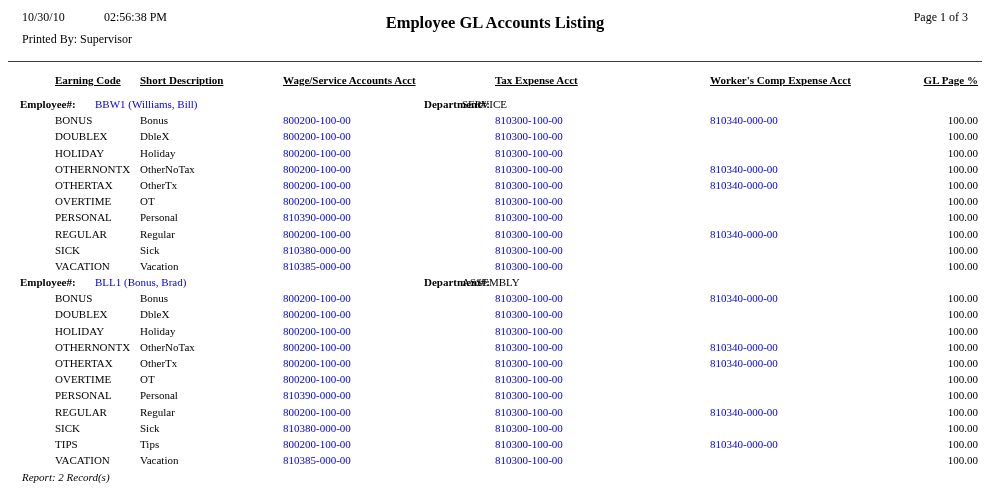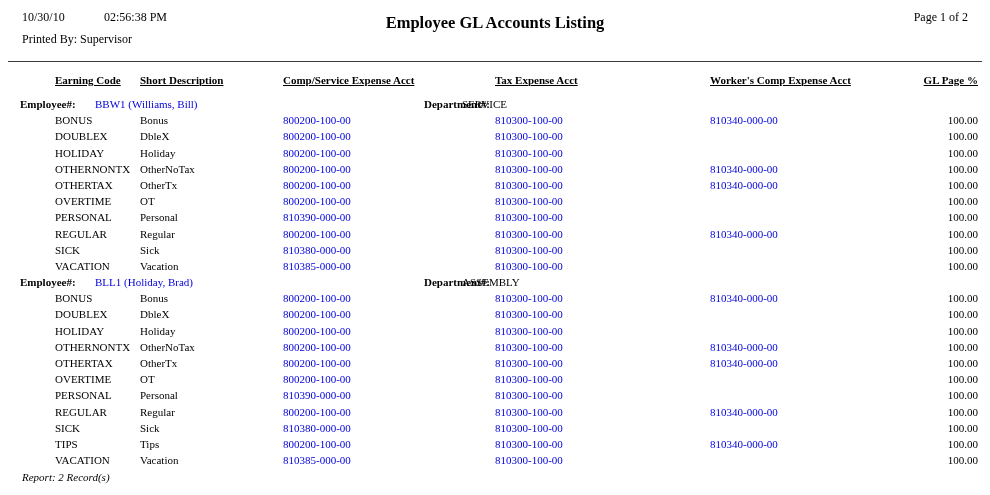--- a/index.html
+++ b/index.html
@@ -46,32 +46,32 @@
     font-style:italic; font-size:11px;
   }
 </style>
 </head>
 <body>
 
 <div class="hdr">
   <span class="hdr-date">10/30/10</span>
   <span class="hdr-time">02:56:38 PM</span>
   <span class="hdr-printed">Printed By: Supervisor</span>
-  <span class="hdr-page">Page 1 of 2</span>
+  <span class="hdr-page">Page 1 of 3</span>
   <div class="hdr-center">
     <div class="hdr-title">Employee GL Accounts Listing</div>
   </div>
 </div>
 
 <div class="rule"></div>
 
 <div class="colhead">
   <span class="c1">Earning Code</span>
   <span class="c2">Short Description</span>
-  <span class="c3">Comp/Service Expense Acct</span>
+  <span class="c3">Wage/Service Accounts Acct</span>
   <span class="c4">Tax Expense Acct</span>
   <span class="c5">Worker's Comp Expense Acct</span>
   <span class="c6">GL Page %</span>
 </div>
 
 <div id="groups">
     <div class="row">
       <span class="g-emplabel">Employee#:</span>
       <span class="g-empval blue">BBW1 (Williams, Bill)</span>
       <span class="g-deptlabel">Department#:</span>
@@ -152,21 +152,21 @@
     <div class="row">
       <span class="c1">VACATION</span>
       <span class="c2">Vacation</span>
       <span class="c3 blue">810385-000-00</span>
       <span class="c4 blue">810300-100-00</span>
       <span class="c5 blue"></span>
       <span class="c6">100.00</span>
     </div>
     <div class="row">
       <span class="g-emplabel">Employee#:</span>
-      <span class="g-empval blue">BLL1 (Holiday, Brad)</span>
+      <span class="g-empval blue">BLL1 (Bonus, Brad)</span>
       <span class="g-deptlabel">Department#:</span>
       <span class="g-deptval">ASSEMBLY</span>
     </div>
     <div class="row">
       <span class="c1">BONUS</span>
       <span class="c2">Bonus</span>
       <span class="c3 blue">800200-100-00</span>
       <span class="c4 blue">810300-100-00</span>
       <span class="c5 blue">810340-000-00</span>
       <span class="c6">100.00</span>

